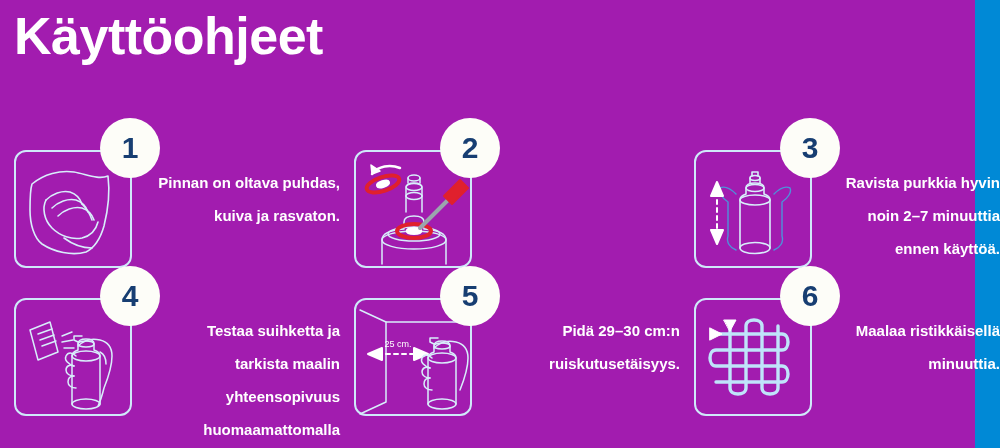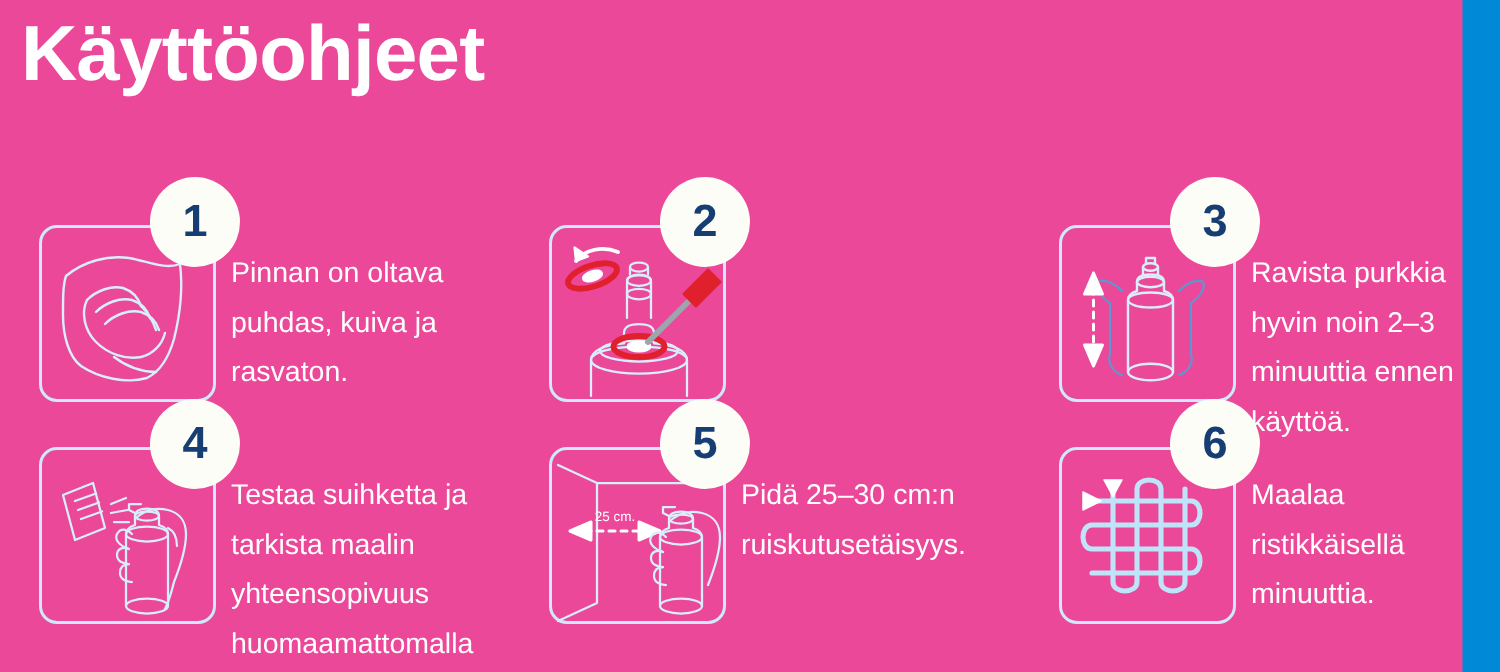--- a/index.html
+++ b/index.html
@@ -11,21 +11,21 @@
   body {
     background: #0089d6;
     font-family: "Liberation Sans", sans-serif;
     color: #ffffff;
   }
 
   .page {
     position: relative;
     width: 975px;
     height: 448px;
-    background: #ec4899;
+    background: #a21caf;
   }
 
   
   .page-title {
     position: absolute;
     left: 14px;
     top: 4px;
     font-size: 52px;
     font-weight: bold;
     letter-spacing: -0.5px;
@@ -57,21 +57,21 @@
     position: relative;
     width: 118px;
     height: 118px;
     flex: 0 0 118px;
     margin-left: 14px;
     margin-top: 22px;
   }
 
   .icon-box {
     position: absolute;
-    left: 12px;
+    left: 0;
     top: 0;
     width: 118px;
     height: 118px;
     border: 2px solid #cfe9fa;
     border-radius: 12px;
     overflow: visible;
   }
 
   .icon-box svg {
     position: absolute;
@@ -96,25 +96,26 @@
     display: flex;
     align-items: center;
     justify-content: center;
     z-index: 5;
     line-height: 1;
   }
 
   .step-text {
     margin-left: 22px;
     margin-top: 38px;
-    font-size: 19px;
-    font-weight: 400;
+    font-size: 15px;
+    font-weight: 700;
     line-height: 33px;
     color: #ffffff;
     max-width: 205px;
+    text-align: right;
   }
 
   .step.wide .step-text { max-width: 195px; }
 
   
   .steps-grid .step.row2 .icon-wrap { margin-top: 20px; }
   .steps-grid .step.row2 .step-text { margin-top: 36px; }
 </style>
 </head>
 <body>
@@ -197,21 +198,21 @@
 
             <g stroke="#ffffff" stroke-width="2">
               <path d="M21 40 L21 82" stroke-dasharray="4 4"></path>
               <path d="M21 30 L15 44 L27 44 Z" fill="#ffffff"></path>
               <path d="M21 92 L15 78 L27 78 Z" fill="#ffffff"></path>
             </g>
           </svg>
         </div>
         <div class="badge">3</div>
       </div>
-      <div class="step-text">Ravista purkkia hyvin noin 2–3 minuuttia ennen käyttöä.</div>
+      <div class="step-text">Ravista purkkia hyvin noin 2–7 minuuttia ennen käyttöä.</div>
     </div>
 
     <div class="step row2">
       <div class="icon-wrap">
         <div class="icon-box">
           <svg viewBox="0 0 118 118" fill="none" stroke="#d8eefb" stroke-width="1.5" stroke-linecap="round" stroke-linejoin="round">
 
             <path d="M14 30 L34 22 L42 52 L22 60 Z"></path>
             <path d="M22 34 L36 29 M24 40 L38 35 M26 46 L40 41"></path>
 
@@ -258,21 +259,21 @@
             <path d="M78 44 L74 42 L74 38 L82 38"></path>
 
             <path d="M78 48 C84 42 92 40 100 42 C108 44 112 50 112 58 C112 68 108 80 104 90"></path>
             <path d="M76 58 C72 54 68 54 66 58 C64 62 68 66 74 68"></path>
             <path d="M74 68 C70 66 66 68 66 72 C66 76 70 78 74 78"></path>
             <path d="M74 78 C70 78 68 80 68 84 C68 88 72 90 76 90"></path>
           </svg>
         </div>
         <div class="badge">5</div>
       </div>
-      <div class="step-text">Pidä 25–30 cm:n ruiskutusetäisyys.</div>
+      <div class="step-text">Pidä 29–30 cm:n ruiskutusetäisyys.</div>
     </div>
 
     <div class="step row2">
       <div class="icon-wrap">
         <div class="icon-box">
           <svg viewBox="0 0 118 118" fill="none" stroke="#bfe4fa" stroke-width="3.4" stroke-linecap="round" stroke-linejoin="round">
 
             <path d="M20 34 L86 34 C94 34 94 50 86 50 L20 50 C12 50 12 66 20 66 L86 66 C94 66 94 82 86 82 L20 82"></path>
 
             <path d="M34 26 L34 88 C34 96 50 96 50 88 L50 26 C50 18 66 18 66 26 L66 88 C66 96 82 96 82 88 L82 26"></path>

